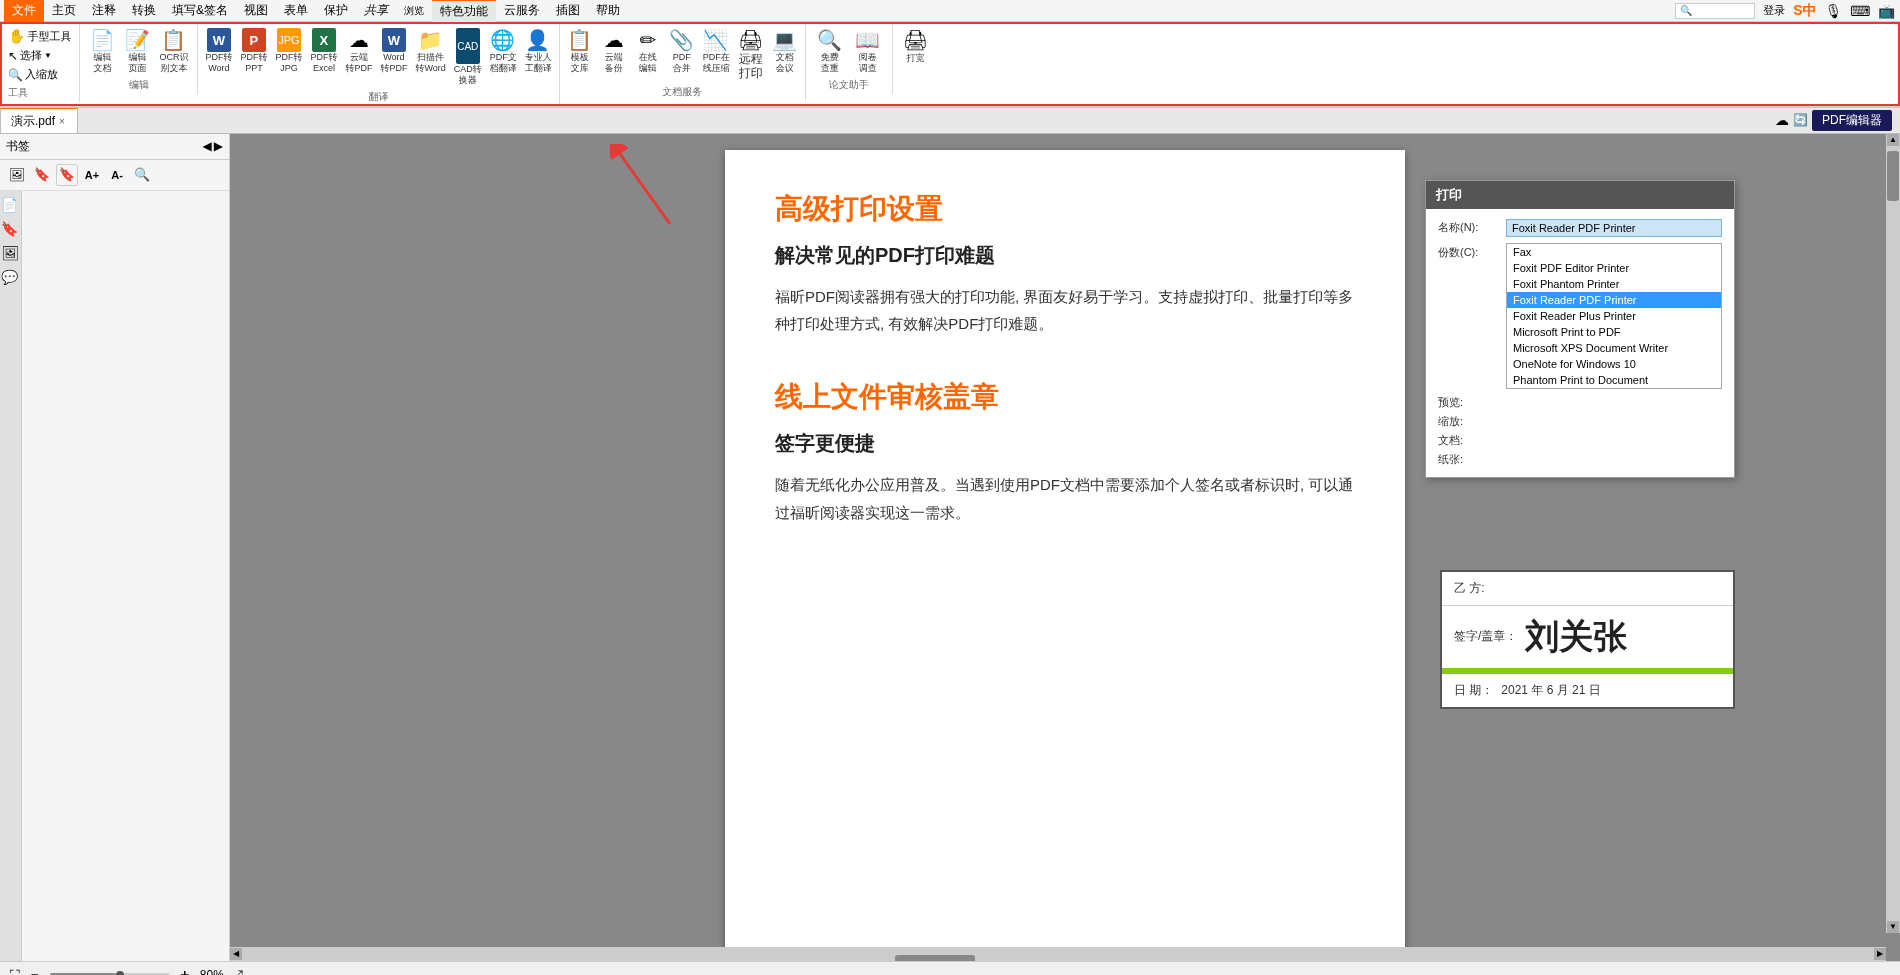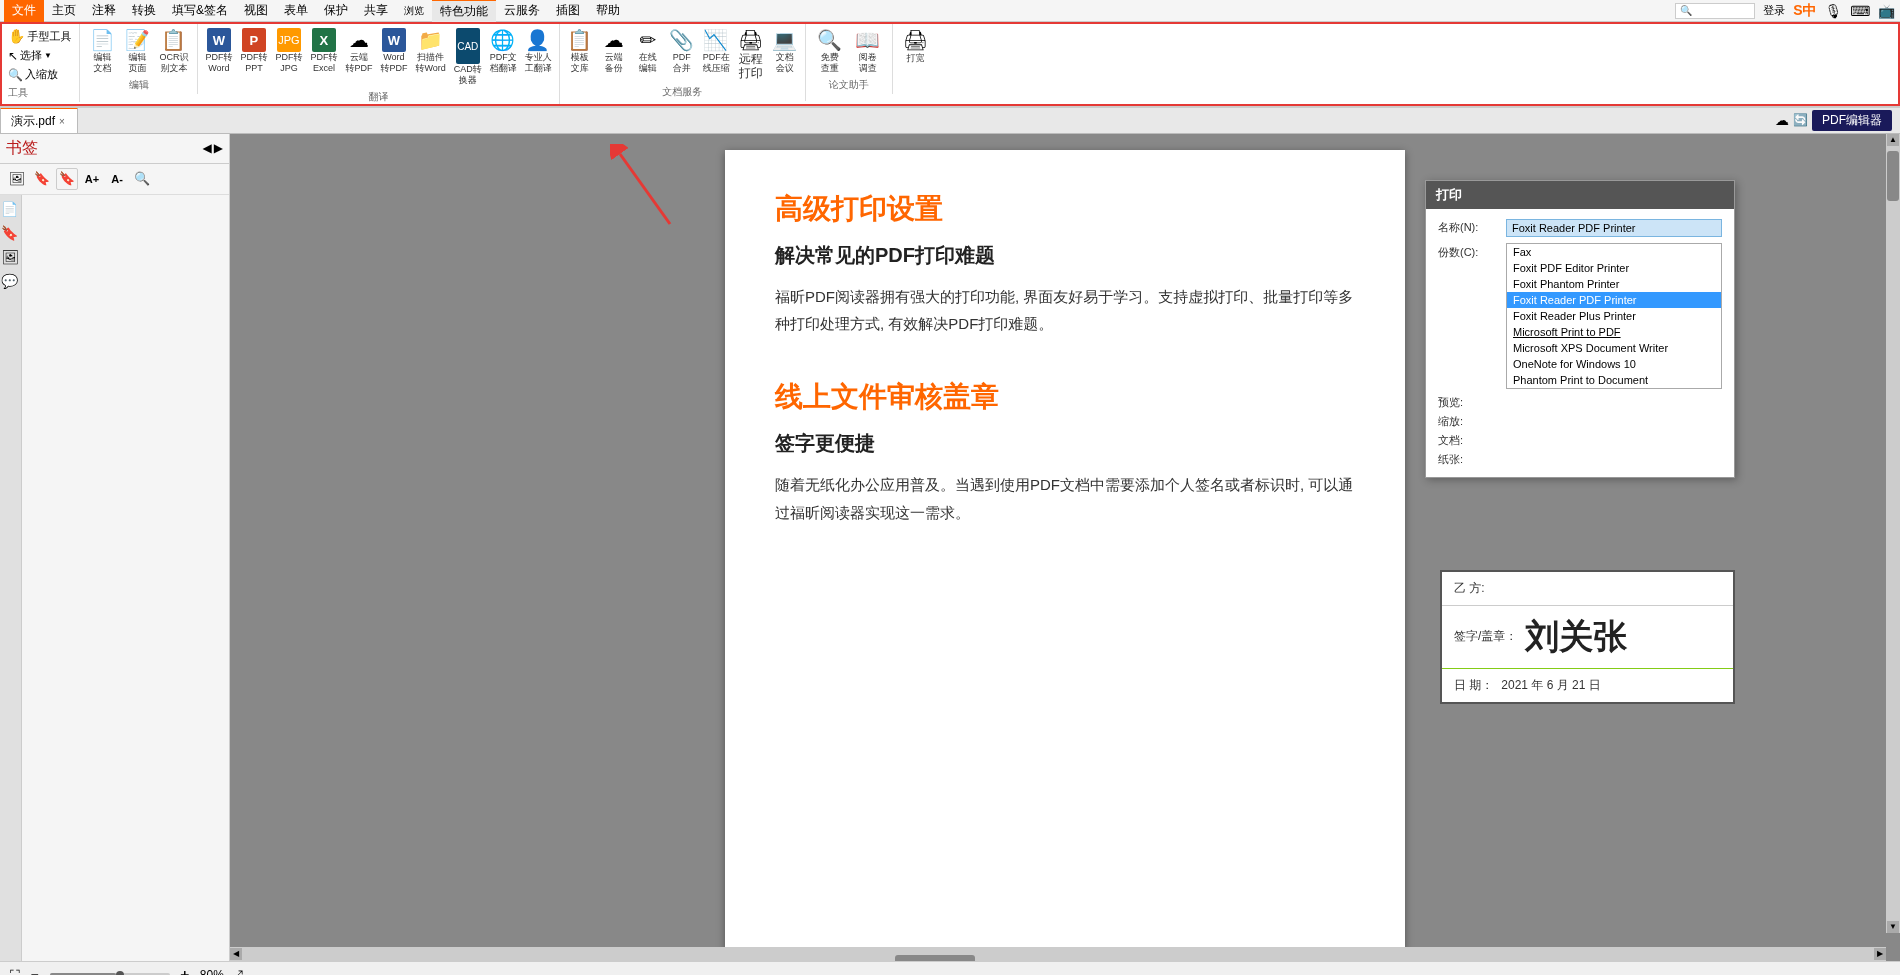--- a/index.html
+++ b/index.html
@@ -11,21 +11,21 @@
 <div style="display:flex; align-items:center; justify-content:space-between; background:#f5f5f5; border-bottom:1px solid #ccc; height:22px; padding:0 4px; position:relative; z-index:10;">
   <div style="display:flex; align-items:center; gap:0;">
     <span style="padding:2px 8px; font-size:12px; cursor:pointer; background:#ff6600; color:white; height:22px; display:flex; align-items:center;">文件</span>
     <span style="padding:2px 8px; font-size:12px; cursor:pointer;">主页</span>
     <span style="padding:2px 8px; font-size:12px; cursor:pointer;">注释</span>
     <span style="padding:2px 8px; font-size:12px; cursor:pointer;">转换</span>
     <span style="padding:2px 8px; font-size:12px; cursor:pointer;">填写&amp;签名</span>
     <span style="padding:2px 8px; font-size:12px; cursor:pointer;">视图</span>
     <span style="padding:2px 8px; font-size:12px; cursor:pointer;">表单</span>
     <span style="padding:2px 8px; font-size:12px; cursor:pointer;">保护</span>
-    <span style="padding:2px 8px; font-size:12px; cursor:pointer;">共享</span>
+    <span style="padding:2px 8px; font-size:12px; cursor:pointer;font-style:italic;">共享</span>
     <span style="padding:2px 8px; font-size:10px; cursor:pointer;">浏览</span>
     <span style="padding:2px 8px; font-size:12px; cursor:pointer; background:#e8e8e8; border-top:2px solid #ff6600;">特色功能</span>
     <span style="padding:2px 8px; font-size:12px; cursor:pointer;">云服务</span>
     <span style="padding:2px 8px; font-size:12px; cursor:pointer;">插图</span>
     <span style="padding:2px 8px; font-size:12px; cursor:pointer;">帮助</span>
   </div>
   <div style="display:flex; align-items:center; gap:8px;">
     <div style="display:flex; align-items:center; border:1px solid #ccc; background:white; height:16px; padding:0 4px; font-size:10px; width:80px;">
       <span style="font-size:10px;">🔍</span>
     </div>
@@ -191,21 +191,21 @@
     <span style="font-size:14px;">☁</span>
     <span style="font-size:12px;">🔄</span>
     <div style="background:#1a1a5a; color:white; padding:2px 10px; font-size:12px; cursor:pointer; border-radius:2px;">PDF编辑器</div>
   </div>
 </div>
 
 <div style="display:flex; height:calc(975px - 22px - 72px - 26px - 28px); position:relative;">
 
   <div style="width:230px; background:#f5f5f5; border-right:1px solid #ccc; display:flex; flex-direction:column; flex-shrink:0;">
     <div style="display:flex; align-items:center; justify-content:space-between; padding:4px 6px; border-bottom:1px solid #ccc;">
-      <span style="font-size:16px; color:#b91c1c;">书签</span>
+      <span style="font-size:12px; color:#000000;">书签</span>
       <div style="display:flex; gap:2px;">
         <span style="cursor:pointer; font-size:12px;">◀</span>
         <span style="cursor:pointer; font-size:12px;">▶</span>
       </div>
     </div>
     <div style="display:flex; gap:3px; padding:4px 6px; border-bottom:1px solid #ddd; flex-wrap:wrap;">
       <span style="width:22px; height:22px; display:flex; align-items:center; justify-content:center; cursor:pointer; font-size:13px; border-radius:2px;">🖼</span>
       <span style="width:22px; height:22px; display:flex; align-items:center; justify-content:center; cursor:pointer; font-size:13px; border-radius:2px;">🔖</span>
       <span style="width:22px; height:22px; display:flex; align-items:center; justify-content:center; cursor:pointer; font-size:13px; border-radius:2px; border:1px solid #ccc;">🔖</span>
       <span style="width:22px; height:22px; display:flex; align-items:center; justify-content:center; cursor:pointer; font-size:11px; border-radius:2px; font-weight:bold;">A+</span>
@@ -252,21 +252,21 @@
           </div>
 
           <div style="display:flex; gap:8px; margin-bottom:6px;">
             <span style="width:60px; font-size:11px; color:#333; padding-top:2px;">份数(C):</span>
             <div style="flex:1; border:1px solid #aaa; font-size:11px; overflow:hidden;">
               <div style="padding:2px 6px; cursor:pointer; background:white;">Fax</div>
               <div style="padding:2px 6px; cursor:pointer; background:white;">Foxit PDF Editor Printer</div>
               <div style="padding:2px 6px; cursor:pointer; background:white;">Foxit Phantom Printer</div>
               <div style="padding:2px 6px; cursor:pointer; background:#3399ff; color:white;">Foxit Reader PDF Printer</div>
               <div style="padding:2px 6px; cursor:pointer; background:white;">Foxit Reader Plus Printer</div>
-              <div style="padding:2px 6px; cursor:pointer; background:white;text-decoration:underline;">Microsoft Print to PDF</div>
+              <div style="padding:2px 6px; cursor:pointer; background:white;">Microsoft Print to PDF</div>
               <div style="padding:2px 6px; cursor:pointer; background:white;">Microsoft XPS Document Writer</div>
               <div style="padding:2px 6px; cursor:pointer; background:white;">OneNote for Windows 10</div>
               <div style="padding:2px 6px; cursor:pointer; background:white;">Phantom Print to Document</div>
             </div>
           </div>
 
           <div style="display:grid; grid-template-columns:60px 1fr; gap:4px 8px; font-size:11px; color:#333;">
             <span>预览:</span>
             <span></span>
             <span>缩放:</span>
@@ -282,21 +282,21 @@
       <div style="margin-top:20px;">
         <div style="color:#ff6600; font-size:28px; font-weight:bold; margin-bottom:14px;">线上文件审核盖章</div>
         <div style="font-size:20px; font-weight:bold; color:#222; margin-bottom:14px;">签字更便捷</div>
         <div style="font-size:15px; color:#333; line-height:1.85;">随着无纸化办公应用普及。当遇到使用PDF文档中需要添加个人签名或者标识时, 可以通过福昕阅读器实现这一需求。</div>
       </div>
 
       <div style="position:absolute; right:-330px; top:420px; width:295px; background:white; border:2px solid #555;">
         <div style="padding:8px 12px; border-bottom:1px solid #ccc; display:flex; align-items:center;">
           <span style="font-size:12px; color:#333; width:50px;">乙 方:</span>
         </div>
-        <div style="padding:8px 12px; border-bottom:1px solid #84cc16; display:flex; align-items:center; gap:8px;">
+        <div style="padding:8px 12px; border-bottom:6px solid #84cc16; display:flex; align-items:center; gap:8px;">
           <span style="font-size:12px; color:#333; white-space:nowrap;">签字/盖章：</span>
           <span style="font-size:34px; font-weight:bold; color:#222; font-family:'KaiTi','STKaiti','SimSun',serif;">刘关张</span>
         </div>
         <div style="padding:8px 12px; display:flex; align-items:center; gap:8px;">
           <span style="font-size:12px; color:#333;">日  期：</span>
           <span style="font-size:12px; color:#333;">2021 年 6 月 21 日</span>
         </div>
       </div>
 
     </div>

